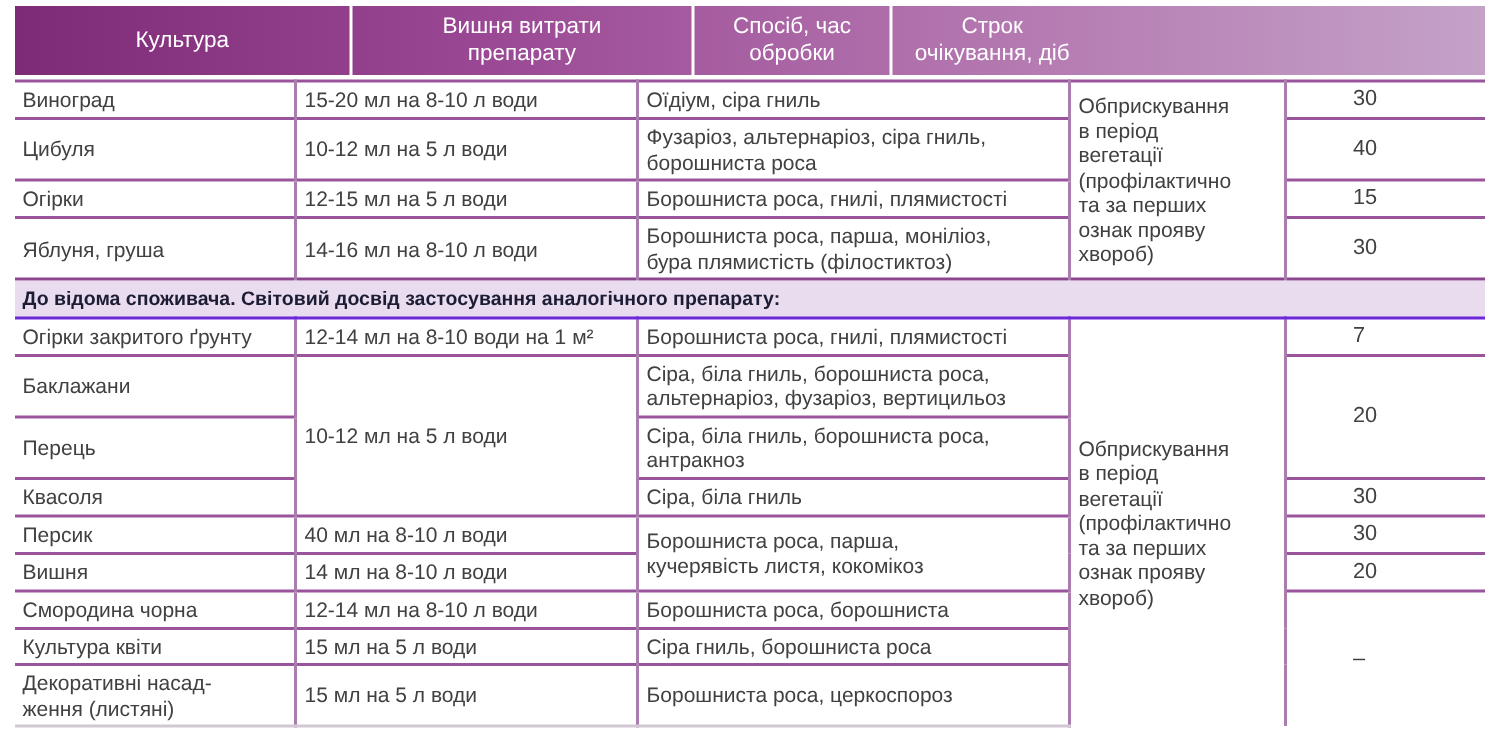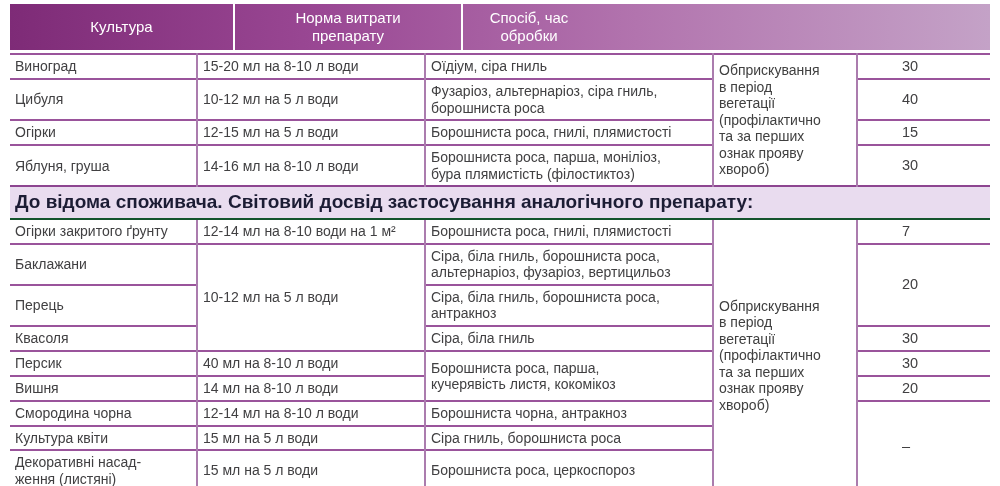--- a/index.html
+++ b/index.html
@@ -37,38 +37,40 @@
     font-size:14px; line-height:1.18;
     color:#414042; text-align:left; vertical-align:middle;
     white-space:pre-line;
     overflow:hidden;
   }
   .tbl td.vr { border-right:2px solid #ab7cae; }
   .tbl tr:last-child td { border-bottom:2px solid #d2c8d3; }
 
   td.banner {
     background:#e9dcef;
-    color:#1c1c34; font-weight:bold; font-size:19px;
-    border-top:2px solid #8d4590; border-bottom:2px solid #14532d;
+    color:#1c1c34; font-weight:bold; font-size:13px;
+    border-top:2px solid #8d4590; border-bottom:2px solid #6d28d9;
     padding:4px 5px;
   }
   td.method { color:#404040; }
   td.waiting { font-size:14.5px;padding-left:44px; }
 </style>
 </head>
 <body>
 
 <div class="page">
 
   <div class="thead">
     <div class="th w0">Культура</div>
-    <div class="th w1">Норма витрати
+    <div class="th w1">Вишня витрати
 препарату</div>
     <div class="th w3">Спосіб, час
 обробки</div>
+    <div class="th w4">Строк
+очікування, діб</div>
   </div>
 
   <table class="tbl">
     <colgroup>
       <col style="width:187px">
         <col style="width:228px">
         <col style="width:288px">
         <col style="width:144px">
         <col style="width:133px">
     </colgroup>
@@ -150,21 +152,21 @@
         <td class="waiting">30</td>
       </tr>
       <tr>
         <td class="vr">Вишня</td>
         <td class="vr">14 мл на 8-10 л води</td>
         <td class="waiting">20</td>
       </tr>
       <tr>
         <td class="vr">Смородина чорна</td>
         <td class="vr">12-14 мл на 8-10 л води</td>
-        <td class="vr">Борошниста чорна, антракноз</td>
+        <td class="vr">Борошниста роса, борошниста</td>
         <td class="waiting" rowspan="3">–</td>
       </tr>
       <tr>
         <td class="vr">Культура квіти</td>
         <td class="vr">15 мл на 5 л води</td>
         <td class="vr">Сіра гниль, борошниста роса</td>
       </tr>
       <tr>
         <td class="vr">Декоративні насад-
 ження (листяні)</td>

